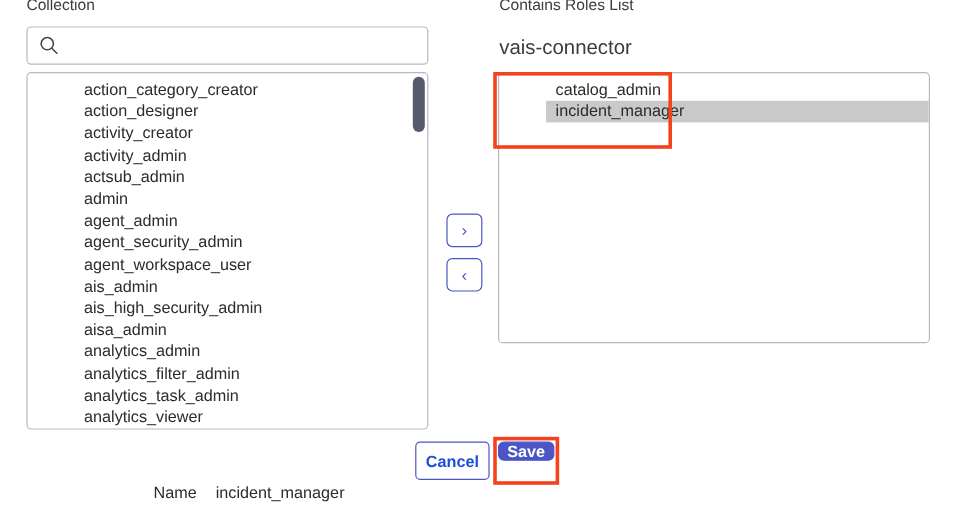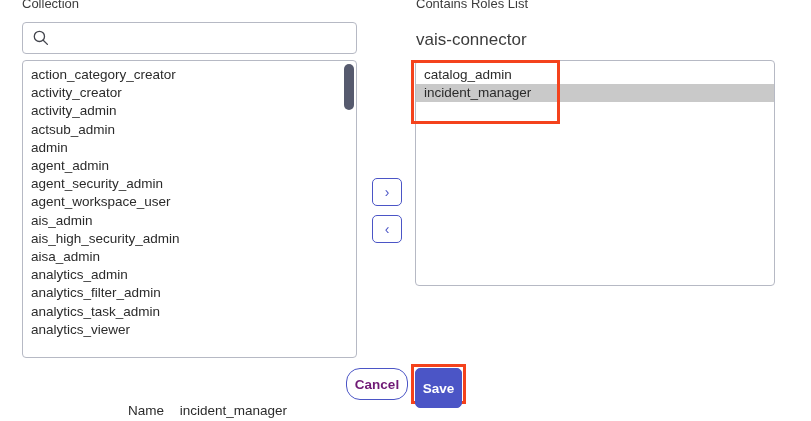--- a/index.html
+++ b/index.html
@@ -71,20 +71,21 @@
     padding: 5px 0 0 0;
     position: relative;
   }
   .list-item {
     font-size: 13.5px;
     line-height: 18.2px;
     padding: 0 6px 0 8px;
     color: #2b2b2b;
     white-space: nowrap;
     cursor: default;
+    margin-left: 39px;
   }
   .list-item.selected { background: #c9c9c9; }
 
   
   #available-scrollbar {
     position: absolute;
     right: 2px; top: 1px;
     width: 10px; height: 296px;
     background: transparent;
   }
@@ -141,33 +142,33 @@
     background: transparent;
   }
   #annot-roles { left: 411px; top: 60px; width: 149px; height: 64px; }
   #annot-save  { left: 411px; top: 364px; width: 55px; height: 40px; }
 
   
   #cancel-button {
     left: 346px; top: 368px;
     width: 62px; height: 32px;
     border: 1px solid #4b55c6;
-    border-radius: 14px;
-    background: #fff;
-    color: #701a75;
+    border-radius: 4px;
+    background: #fff;
+    color: #1d4ed8;
     font-size: 13.5px;
     font-weight: bold;
     box-sizing: border-box;
     cursor: pointer;
     font-family: inherit;
     padding: 0;
   }
   #save-button {
     left: 415px; top: 368px;
-    width: 47px; height: 40px;
+    width: 47px; height: 16px;
     border: 1px solid #4b55c6;
     border-radius: 5px;
     background: #4b55c6;
     color: #ffffff;
     font-size: 13.5px;
     font-weight: bold;
     box-sizing: border-box;
     cursor: pointer;
     font-family: inherit;
     padding: 0;
@@ -191,20 +192,21 @@
   <svg class="mag" viewBox="0 0 18 18">
     <circle cx="7.4" cy="7.4" r="5.1" fill="none" stroke="#43454d" stroke-width="1.3"></circle>
     <line x1="11.2" y1="11.2" x2="15.4" y2="15.4" stroke="#43454d" stroke-width="1.3" stroke-linecap="round"></line>
   </svg>
   <input id="search-input" type="text" placeholder="" style="">
 </div>
 
 <div class="abs" id="available-list">
   <div class="inner" id="available-items">
       <div class="list-item">action_category_creator</div>
+      <div class="list-item">action_designer</div>
       <div class="list-item">activity_creator</div>
       <div class="list-item">activity_admin</div>
       <div class="list-item">actsub_admin</div>
       <div class="list-item">admin</div>
       <div class="list-item">agent_admin</div>
       <div class="list-item">agent_security_admin</div>
       <div class="list-item">agent_workspace_user</div>
       <div class="list-item">ais_admin</div>
       <div class="list-item">ais_high_security_admin</div>
       <div class="list-item">aisa_admin</div>

